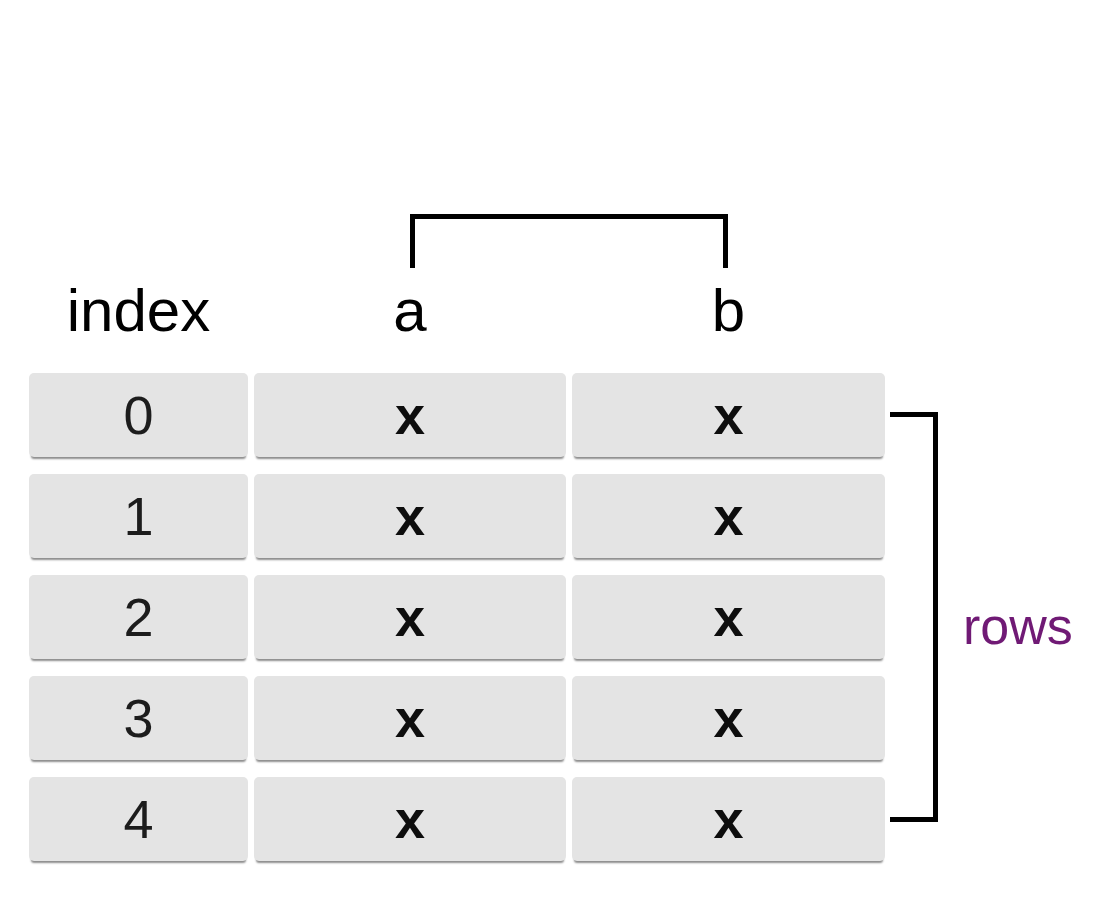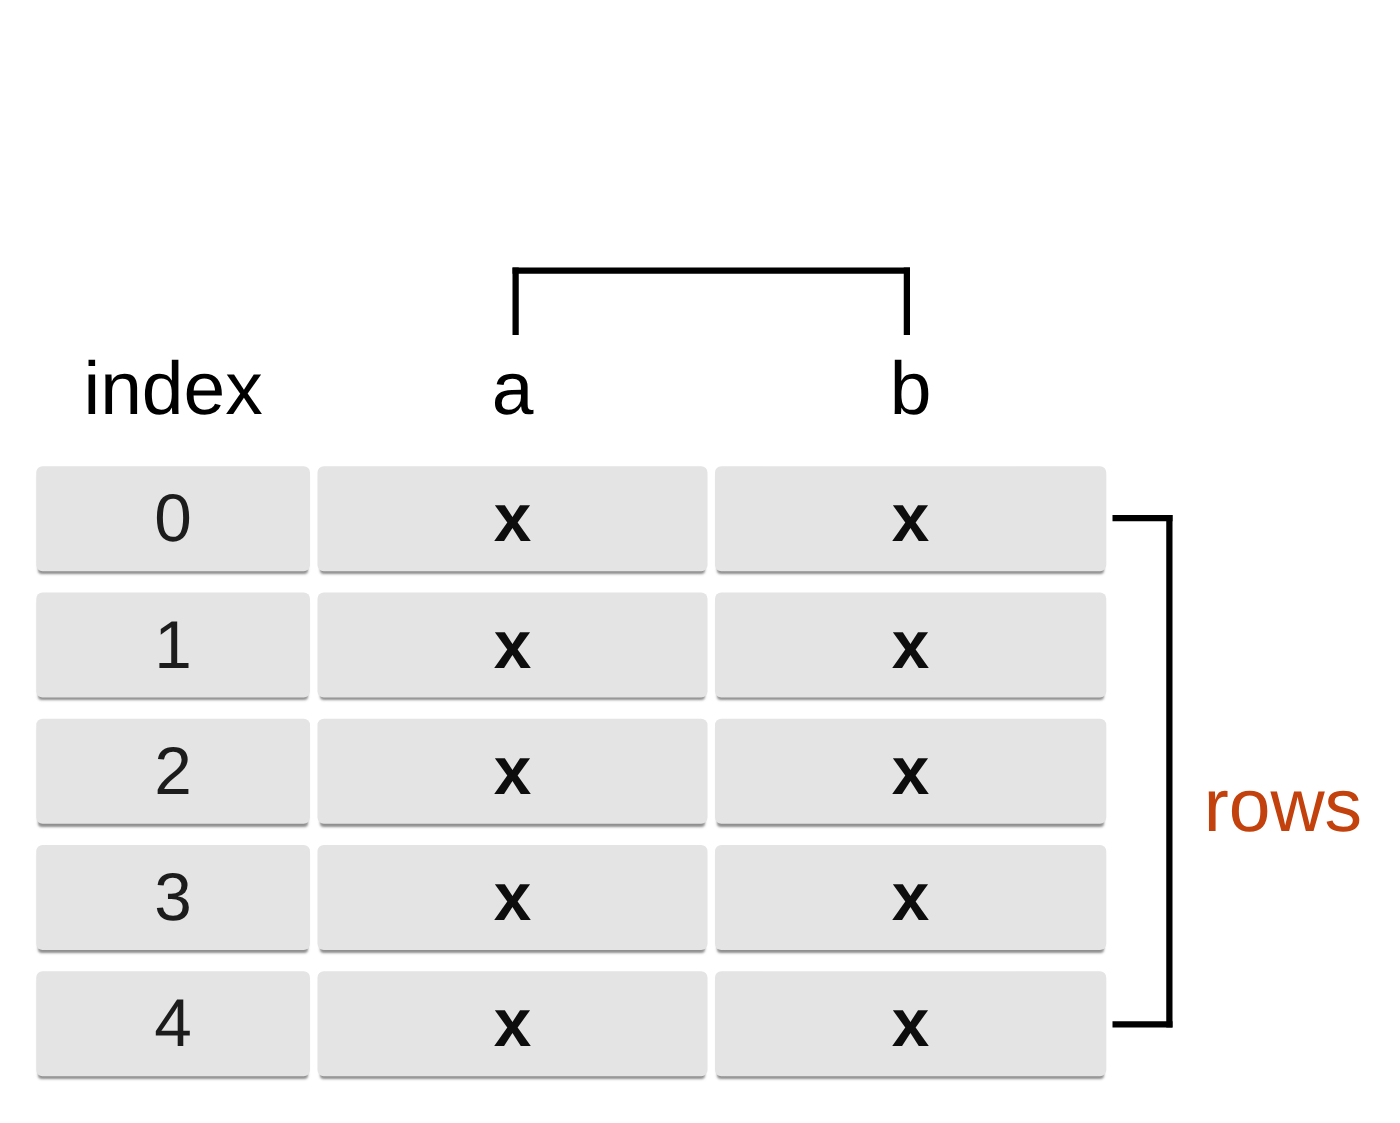--- a/index.html
+++ b/index.html
@@ -84,24 +84,23 @@
     left: 890px; top: 412px;
     width: 48px; height: 410px;
     border-top: 5px solid var(--line);
     border-right: 5px solid var(--line);
     border-bottom: 5px solid var(--line);
   }
 
   .rows-label {
     position: absolute;
     left: 963px; top: 596px;
-    font-size: 60px;
+    font-size: 52px;
     line-height: 60px;
-    color: #c2410c;
-    margin-top: 19px;
+    color: #701a75;
   }
 </style>
 </head>
 <body>
 
 <div class="canvas">
 
 
 
   <div class="top-bracket"></div>

